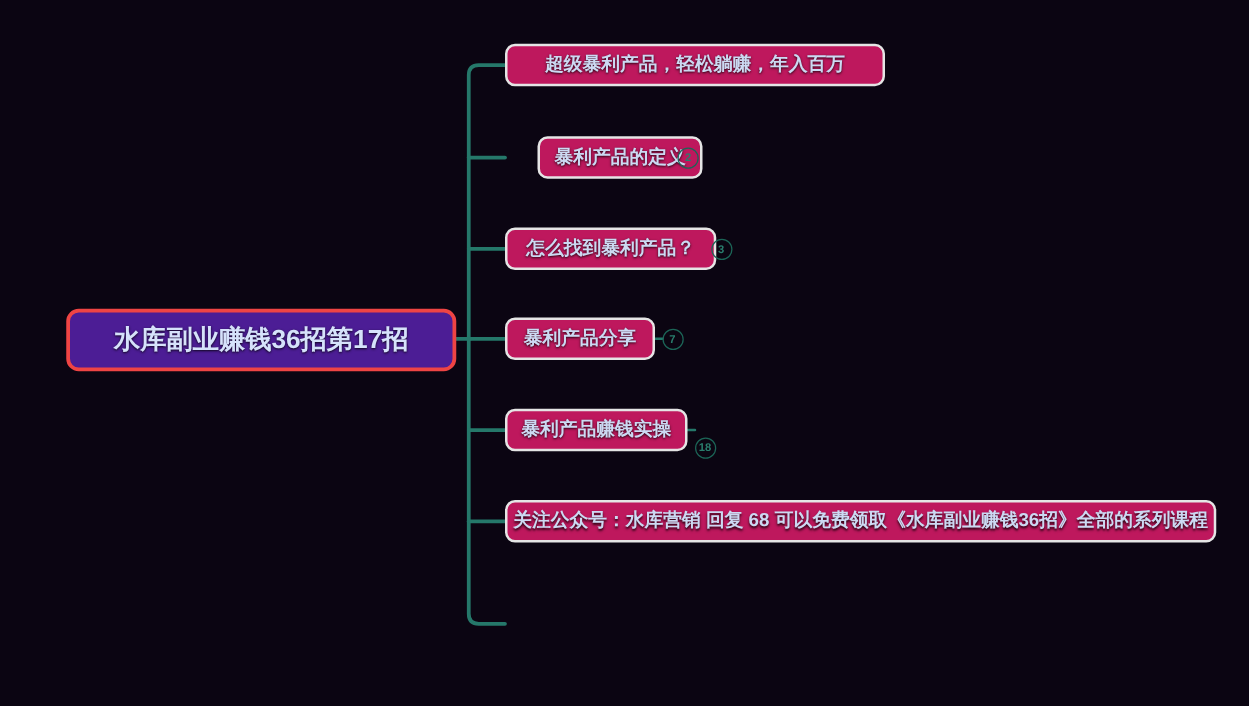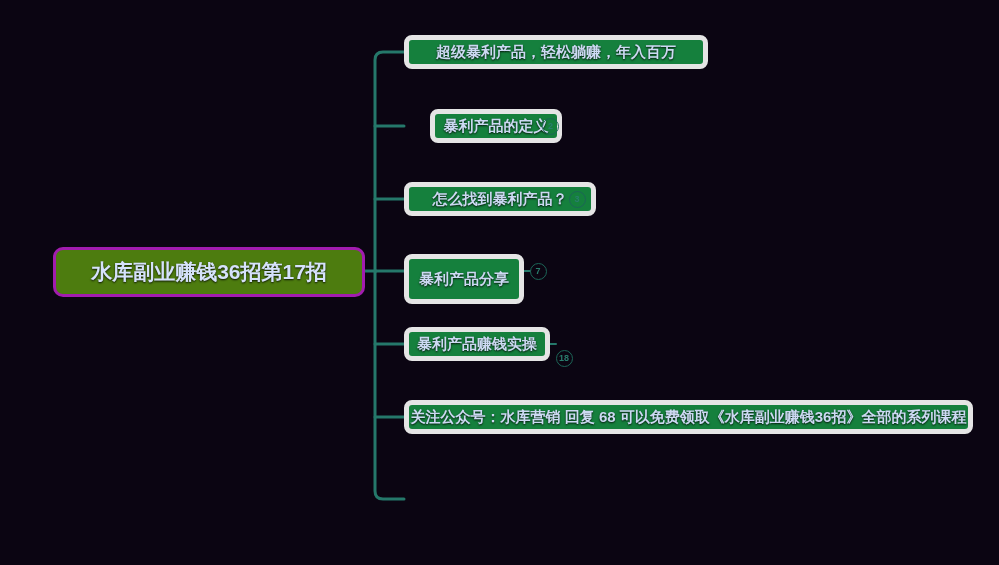--- a/index.html
+++ b/index.html
@@ -15,34 +15,34 @@
   }
   .connector-svg{
     position:absolute;left:0;top:0;width:999px;height:565px;
     pointer-events:none;
   }
   .node{
     position:absolute;
     box-sizing:border-box;
     display:flex;align-items:center;justify-content:center;
     text-align:center;
-    background:#15803d;
-    border:5px solid #e5e5e5;
+    background:#be185d;
+    border:2px solid #e5e5e5;
     border-radius:8px;
     color:#ccd9f2;
     font-weight:bold;
     font-size:15px;
     line-height:20px;
     text-shadow:0 1px 2px rgba(0,0,0,.85);
     white-space:nowrap;
     cursor:default;
   }
   .node.root{
-    background:#4d7c0f;
-    border:3px solid #a21caf;
+    background:#4c1d95;
+    border:3px solid #ef4444;
     border-radius:10px;
     color:#d6e2fb;
     font-size:21px;
   }
   .node .multiline{white-space:pre-line;}
   .badge{
     position:absolute;
     box-sizing:border-box;
     width:17px;height:17px;
     border:1.5px solid #1c6557;
@@ -89,28 +89,28 @@
     <span>超级暴利产品，轻松躺赚，年入百万</span>
   </div>
 
   <div class="node" style="left:404px;top:109px;width:132px;height:34px;margin-left:26px;">
     <span>暴利产品的定义</span>
   </div>
   <div class="badge" style="left:542px;top:117.5px;">
     <span>2</span>
   </div>
 
-  <div class="node" style="left:404px;top:182px;width:192px;height:34px;">
+  <div class="node" style="left:404px;top:182px;width:169px;height:34px;">
     <span>怎么找到暴利产品？</span>
   </div>
   <div class="badge" style="left:568.5px;top:190.5px;">
     <span>3</span>
   </div>
 
-  <div class="node" style="left:404px;top:254px;width:120px;height:50px;align-items:center;">
+  <div class="node" style="left:404px;top:254px;width:120px;height:34px;align-items:center;">
     <span>暴利产品分享</span>
   </div>
   <div class="badge" style="left:529.5px;top:262.5px;">
     <span>7</span>
   </div>
 
   <div class="node" style="left:404px;top:327px;width:146px;height:34px;align-items:center;">
     <span>暴利产品赚钱实操</span>
   </div>
   <div class="badge" style="left:555.5px;top:335.5px;margin-top:14px;">

